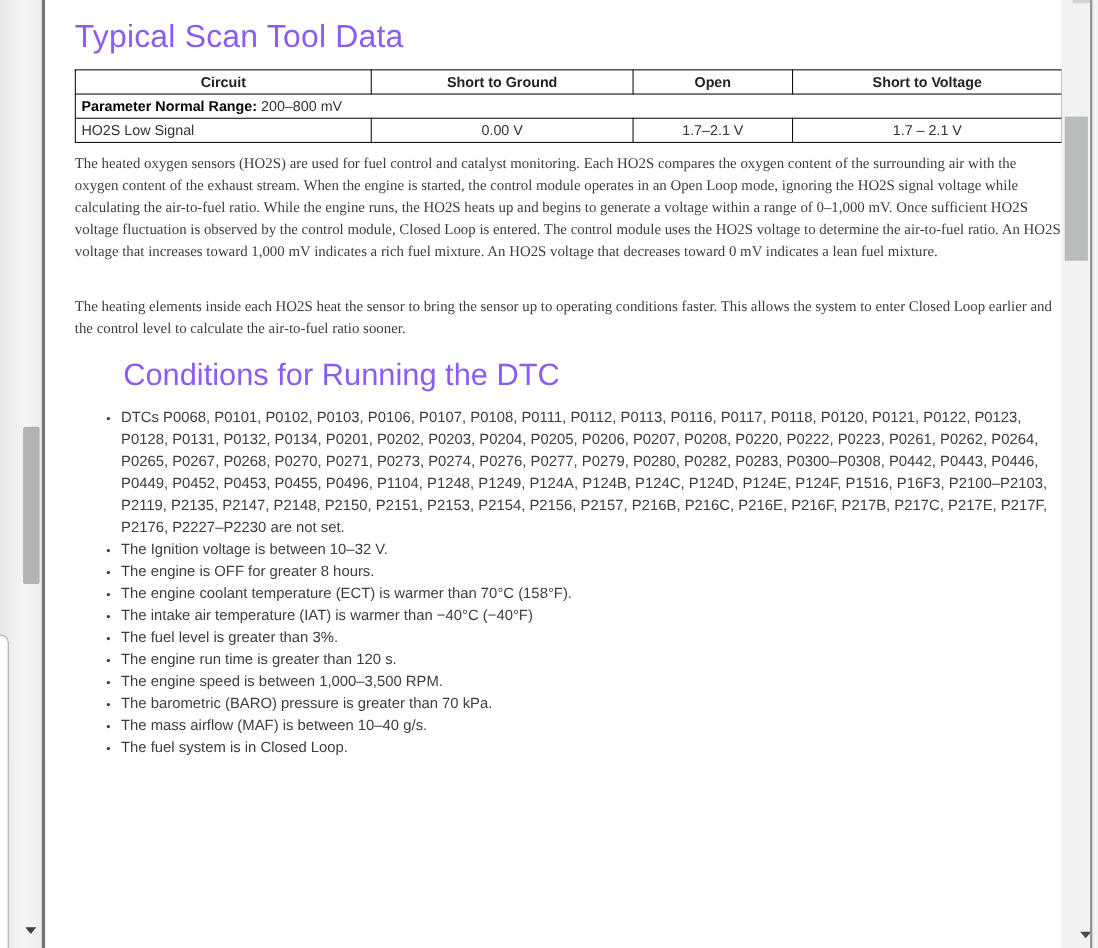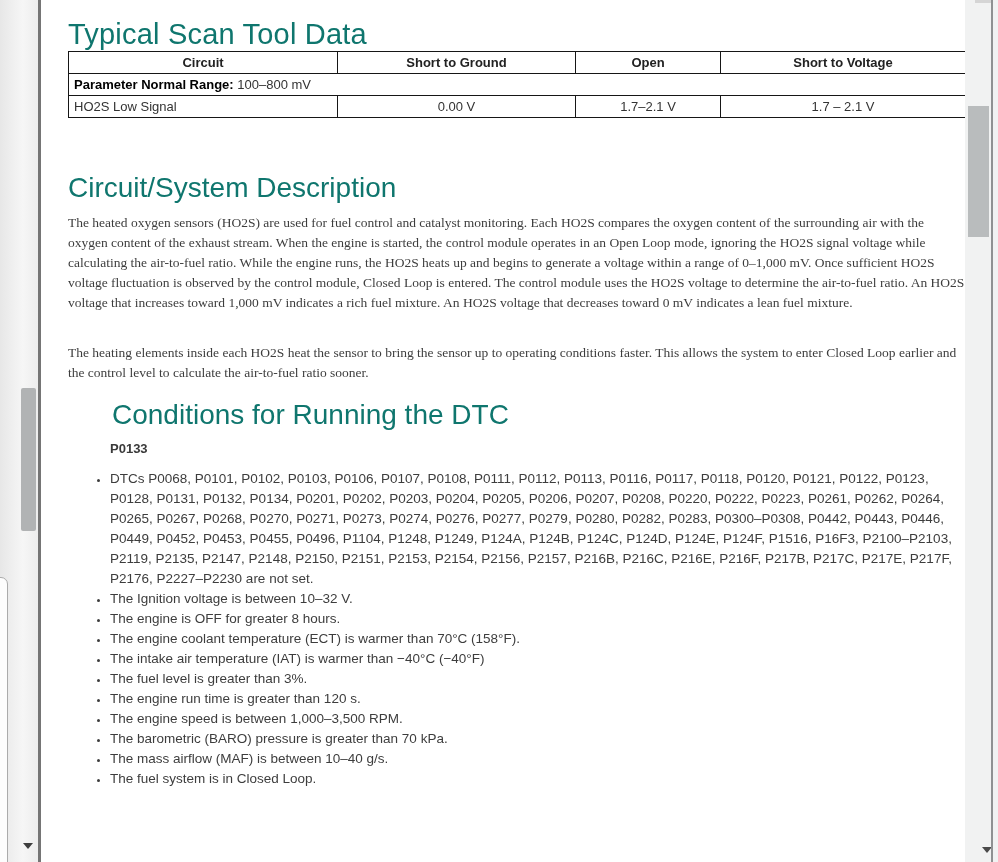--- a/index.html
+++ b/index.html
@@ -45,28 +45,28 @@
     position:absolute;left:17px;top:847px;width:0;height:0;
     border-left:5px solid transparent;border-right:5px solid transparent;
     border-top:6px solid #4a4a4a;
   }
   
   .content{
     position:absolute;left:41px;top:0;width:924px;box-sizing:border-box;
     padding:0 0 0 27px;background:#fff;
   }
   h1,h2{
-    font-weight:300;color:#0f766e;margin:0;
+    font-weight:300;color:#8b5cf6;margin:0;
     font-family:"Liberation Sans",sans-serif;
   }
   h1{font-size:29px;line-height:34px;margin-top:17px;letter-spacing:.2px;}
   h2{font-size:28px;line-height:33px;}
   .subtitle{margin-top:15px;font-size:13px;font-weight:bold;color:#5c5c5c;}
   table.scan{
-    border-collapse:collapse;width:897px;table-layout:fixed;
+    border-collapse:collapse;margin-top:12px;width:897px;table-layout:fixed;
     font-size:13px;
   }
   table.scan th,table.scan td{
     border:1px solid #161616;padding:2px 5px;height:17px;
     overflow:hidden;white-space:nowrap;
   }
   table.scan th{font-weight:bold;color:#222;text-align:center;}
   table.scan td{color:#333;text-align:center;}
   table.scan td.left{text-align:left;}
   .col-circuit{width:269px;}.col-stg{width:238px;}.col-open{width:145px;}.col-stv{width:245px;}
@@ -107,37 +107,35 @@
         <col class="col-stv">
     </colgroup>
     <tbody>
         <tr>
       <th>Circuit</th>
       <th>Short to Ground</th>
       <th>Open</th>
       <th>Short to Voltage</th>
     </tr>
     <tr>
-      <td class="left" colspan="4"><span class="note-label">Parameter Normal Range:</span><span> 100–800 mV</span></td>
+      <td class="left" colspan="4"><span class="note-label">Parameter Normal Range:</span><span> 200–800 mV</span></td>
     </tr>
     <tr>
       <td class="left">HO2S Low Signal</td>
       <td>0.00 V</td>
       <td>1.7–2.1 V</td>
       <td>1.7 – 2.1 V</td>
     </tr>
   </tbody>
     </table>
 
-  <h2 class="desc">Circuit/System Description</h2>
   <p class="body">The heated oxygen sensors (HO2S) are used for fuel control and catalyst monitoring. Each HO2S compares the oxygen content of the surrounding air with the oxygen content of the exhaust stream. When the engine is started, the control module operates in an Open Loop mode, ignoring the HO2S signal voltage while calculating the air-to-fuel ratio. While the engine runs, the HO2S heats up and begins to generate a voltage within a range of 0–1,000 mV. Once sufficient HO2S voltage fluctuation is observed by the control module, Closed Loop is entered. The control module uses the HO2S voltage to determine the air-to-fuel ratio. An HO2S voltage that increases toward 1,000 mV indicates a rich fuel mixture. An HO2S voltage that decreases toward 0 mV indicates a lean fuel mixture.</p>
   <p class="body second">The heating elements inside each HO2S heat the sensor to bring the sensor up to operating conditions faster. This allows the system to enter Closed Loop earlier and the control level to calculate the air-to-fuel ratio sooner.</p>
 
   <h2 class="cond">Conditions for Running the DTC</h2>
-  <div class="dtc-label">P0133</div>
 
   <ul class="cond-list">
     <li>DTCs P0068, P0101, P0102, P0103, P0106, P0107, P0108, P0111, P0112, P0113, P0116, P0117, P0118, P0120, P0121, P0122, P0123, P0128, P0131, P0132, P0134, P0201, P0202, P0203, P0204, P0205, P0206, P0207, P0208, P0220, P0222, P0223, P0261, P0262, P0264, P0265, P0267, P0268, P0270, P0271, P0273, P0274, P0276, P0277, P0279, P0280, P0282, P0283, P0300–P0308, P0442, P0443, P0446, P0449, P0452, P0453, P0455, P0496, P1104, P1248, P1249, P124A, P124B, P124C, P124D, P124E, P124F, P1516, P16F3, P2100–P2103, P2119, P2135, P2147, P2148, P2150, P2151, P2153, P2154, P2156, P2157, P216B, P216C, P216E, P216F, P217B, P217C, P217E, P217F, P2176, P2227–P2230 are not set.</li>
     <li>The Ignition voltage is between 10–32 V.</li>
     <li>The engine is OFF for greater 8 hours.</li>
     <li>The engine coolant temperature (ECT) is warmer than 70°C (158°F).</li>
     <li>The intake air temperature (IAT) is warmer than −40°C (−40°F)</li>
     <li>The fuel level is greater than 3%.</li>
     <li>The engine run time is greater than 120 s.</li>
     <li>The engine speed is between 1,000–3,500 RPM.</li>

